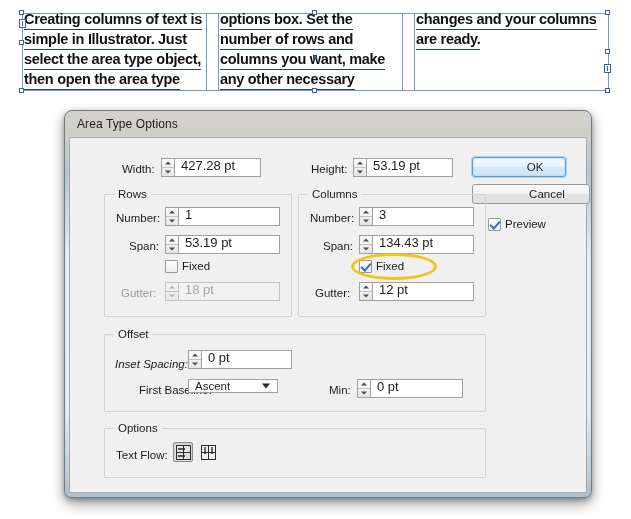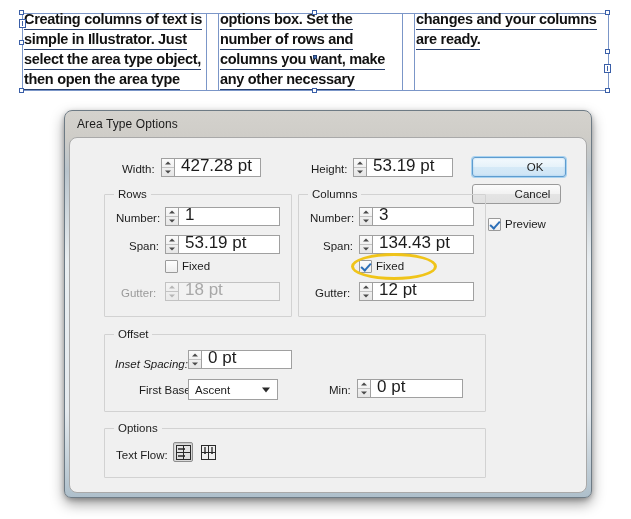--- a/index.html
+++ b/index.html
@@ -55,21 +55,21 @@
     background: linear-gradient(to bottom, #d4d2cd 0%, #cfcdc8 26px, #b9c4cc 60px,
                 #e9eef1 150px, #e5eaee 300px, #aebfcb 100%);
     padding:3px;
     box-sizing:border-box;
     border:1px solid #6e7b85;
   }
   .dlg-inner {
     position:absolute; left:4px; top:26px; right:4px; bottom:4px;
     background:#f0f0f0;
     border:1px solid #a9a9a9;
-    border-radius:8px;
+    border-radius:2px;
     box-sizing:border-box;
   }
   .dlg-title {
     position:absolute; left:12px; top:6px;
     font-size:12px; color:#1b1b1b;
     font-family:"Liberation Sans", sans-serif;
     letter-spacing:0.1px;
   }
 
   
@@ -92,21 +92,21 @@
     transform:translate(-50%,-50%);
   }
   .spin .up   { border-left:3px solid transparent; border-right:3px solid transparent; border-bottom:3px solid #4a4a4a; }
   .spin .down { border-left:3px solid transparent; border-right:3px solid transparent; border-top:3px solid #4a4a4a; }
   .spin.dis .up   { border-bottom-color:#b5b5b5; }
   .spin.dis .down { border-top-color:#b5b5b5; }
   .spin.dis { background: linear-gradient(to bottom,#f3f3f3,#eaeaea); border-color:#c2c2c2; }
 
   .ninput {
     flex:1; background:#ffffff; border:1px solid #a0a0a0;
-    font-size:17px; color:#1c1c1c; padding:0 0 4px 6px;
+    font-size:13px; color:#1c1c1c; padding:0 0 4px 6px;
     font-family:"Liberation Sans", sans-serif;
     display:flex; align-items:center; box-sizing:border-box;
   }
   .ninput.dis { background:#f2f2f2; color:#a8a8a8; border-color:#c2c2c2; }
 
   
   .group {
     position:absolute; border:1px solid #d2d2d2;
     background:transparent; box-sizing:border-box; border-radius:1px;
   }
@@ -140,21 +140,21 @@
     padding-left:32px;
   }
   .btn.default {
     border-color:#5e9ccf;
     box-shadow: 0 0 0 1px #a8d2f0, inset 0 0 2px rgba(130,190,235,.7);
     background: linear-gradient(to bottom,#f3f9fd 0%,#e6f2fa 48%,#d5e9f7 52%,#cfe5f5 100%);
   }
 
   
   .sel {
-    position:absolute; height:21px; background:#ffffff;
+    position:absolute; height:14px; background:#ffffff;
     border:1px solid #a0a0a0; box-sizing:border-box;
     display:flex; align-items:center;
     font-size:11.5px; color:#1c1c1c; padding-left:6px;
     font-family:"Liberation Sans", sans-serif;
   }
   .sel .chev {
     position:absolute; right:7px; top:50%; transform:translateY(-50%);
     width:0; height:0;
     border-left:4px solid transparent; border-right:4px solid transparent;
     border-top:5px solid #2a2a2a;
@@ -250,21 +250,21 @@
               <i class="ar up"></i>
             </div>
             <div>
               <i class="ar down"></i>
             </div>
           </div>
         <div class="ninput">53.19 pt</div>
       </div>
 
       <div class="btn default" style="left:402px; top:19px; width:94px;">OK</div>
-      <div class="btn" style="left:402px; top:46px; width:89px;">Cancel</div>
+      <div class="btn" style="left:402px; top:46px; width:118px;">Cancel</div>
       <div class="cbx checked" style="left:418px; top:80px;"></div>
       <div class="lbl" style="left:435px; top:80px;">Preview</div>
 
       <div class="group" style="left:34px; top:56px; width:188px; height:123px;"></div>
       <div class="group-title" style="left:44px; top:50px;">Rows</div>
 
       <div class="lbl" style="left:46px; top:74px;">Number:</div>
       <div class="numfield" style="left:95px; top:69px; width:115px;">
         <div class="spin">
             <div>

